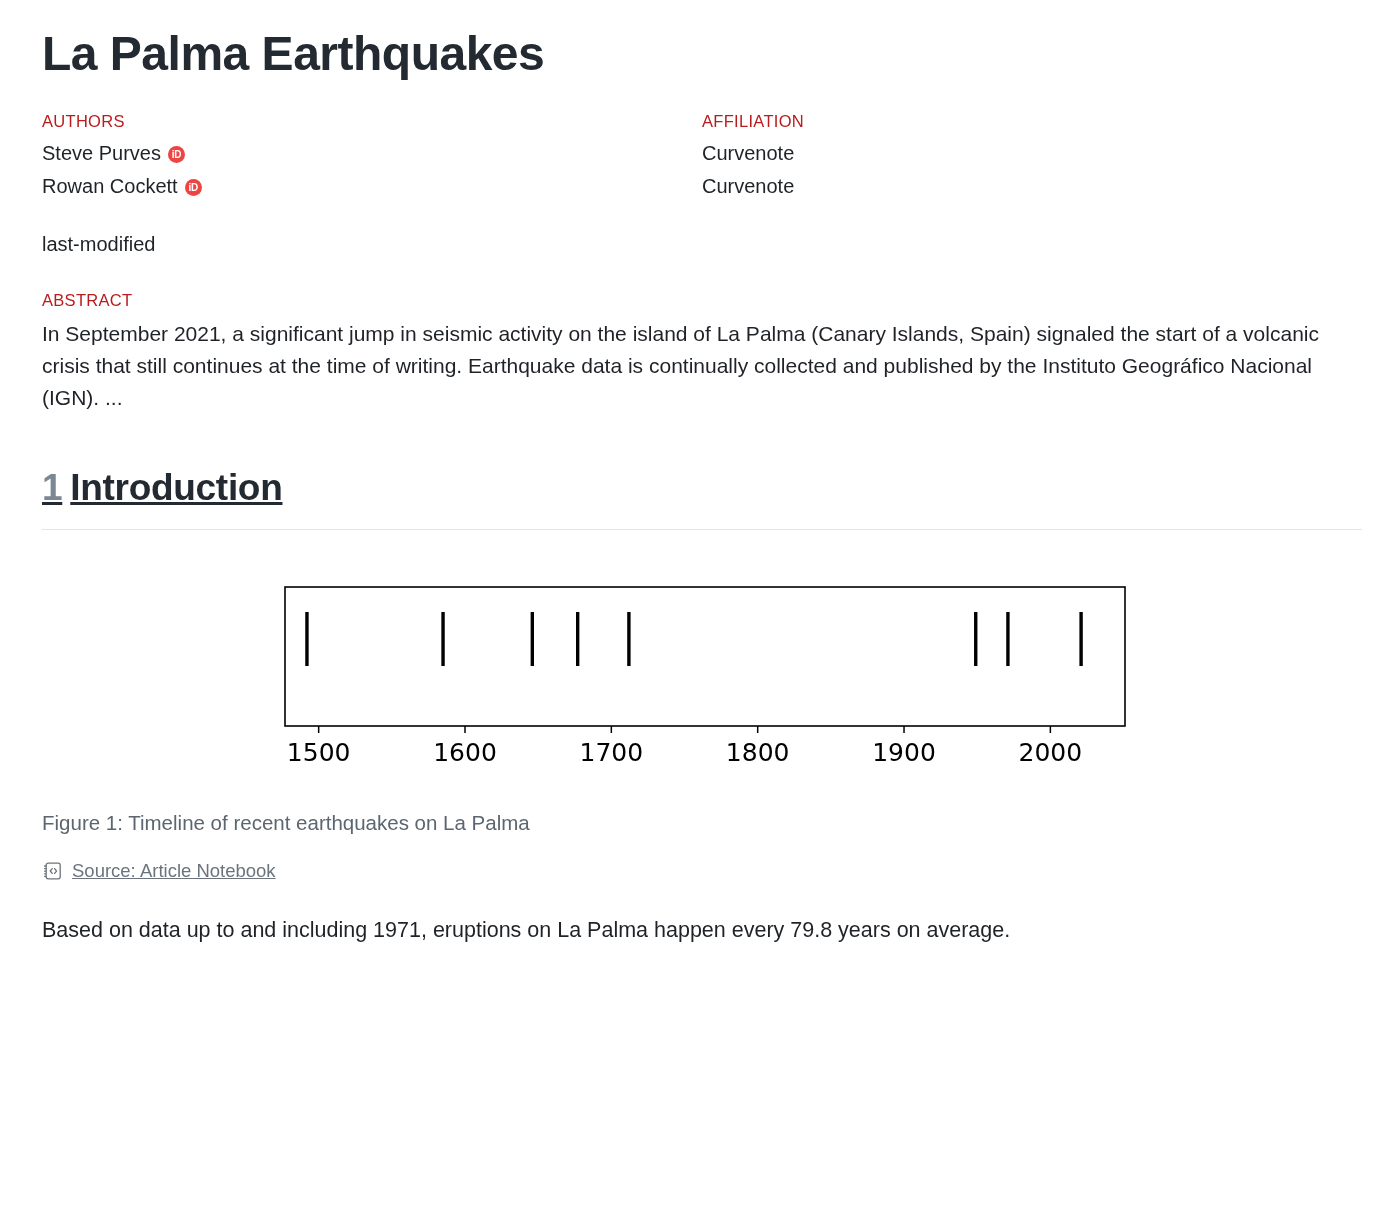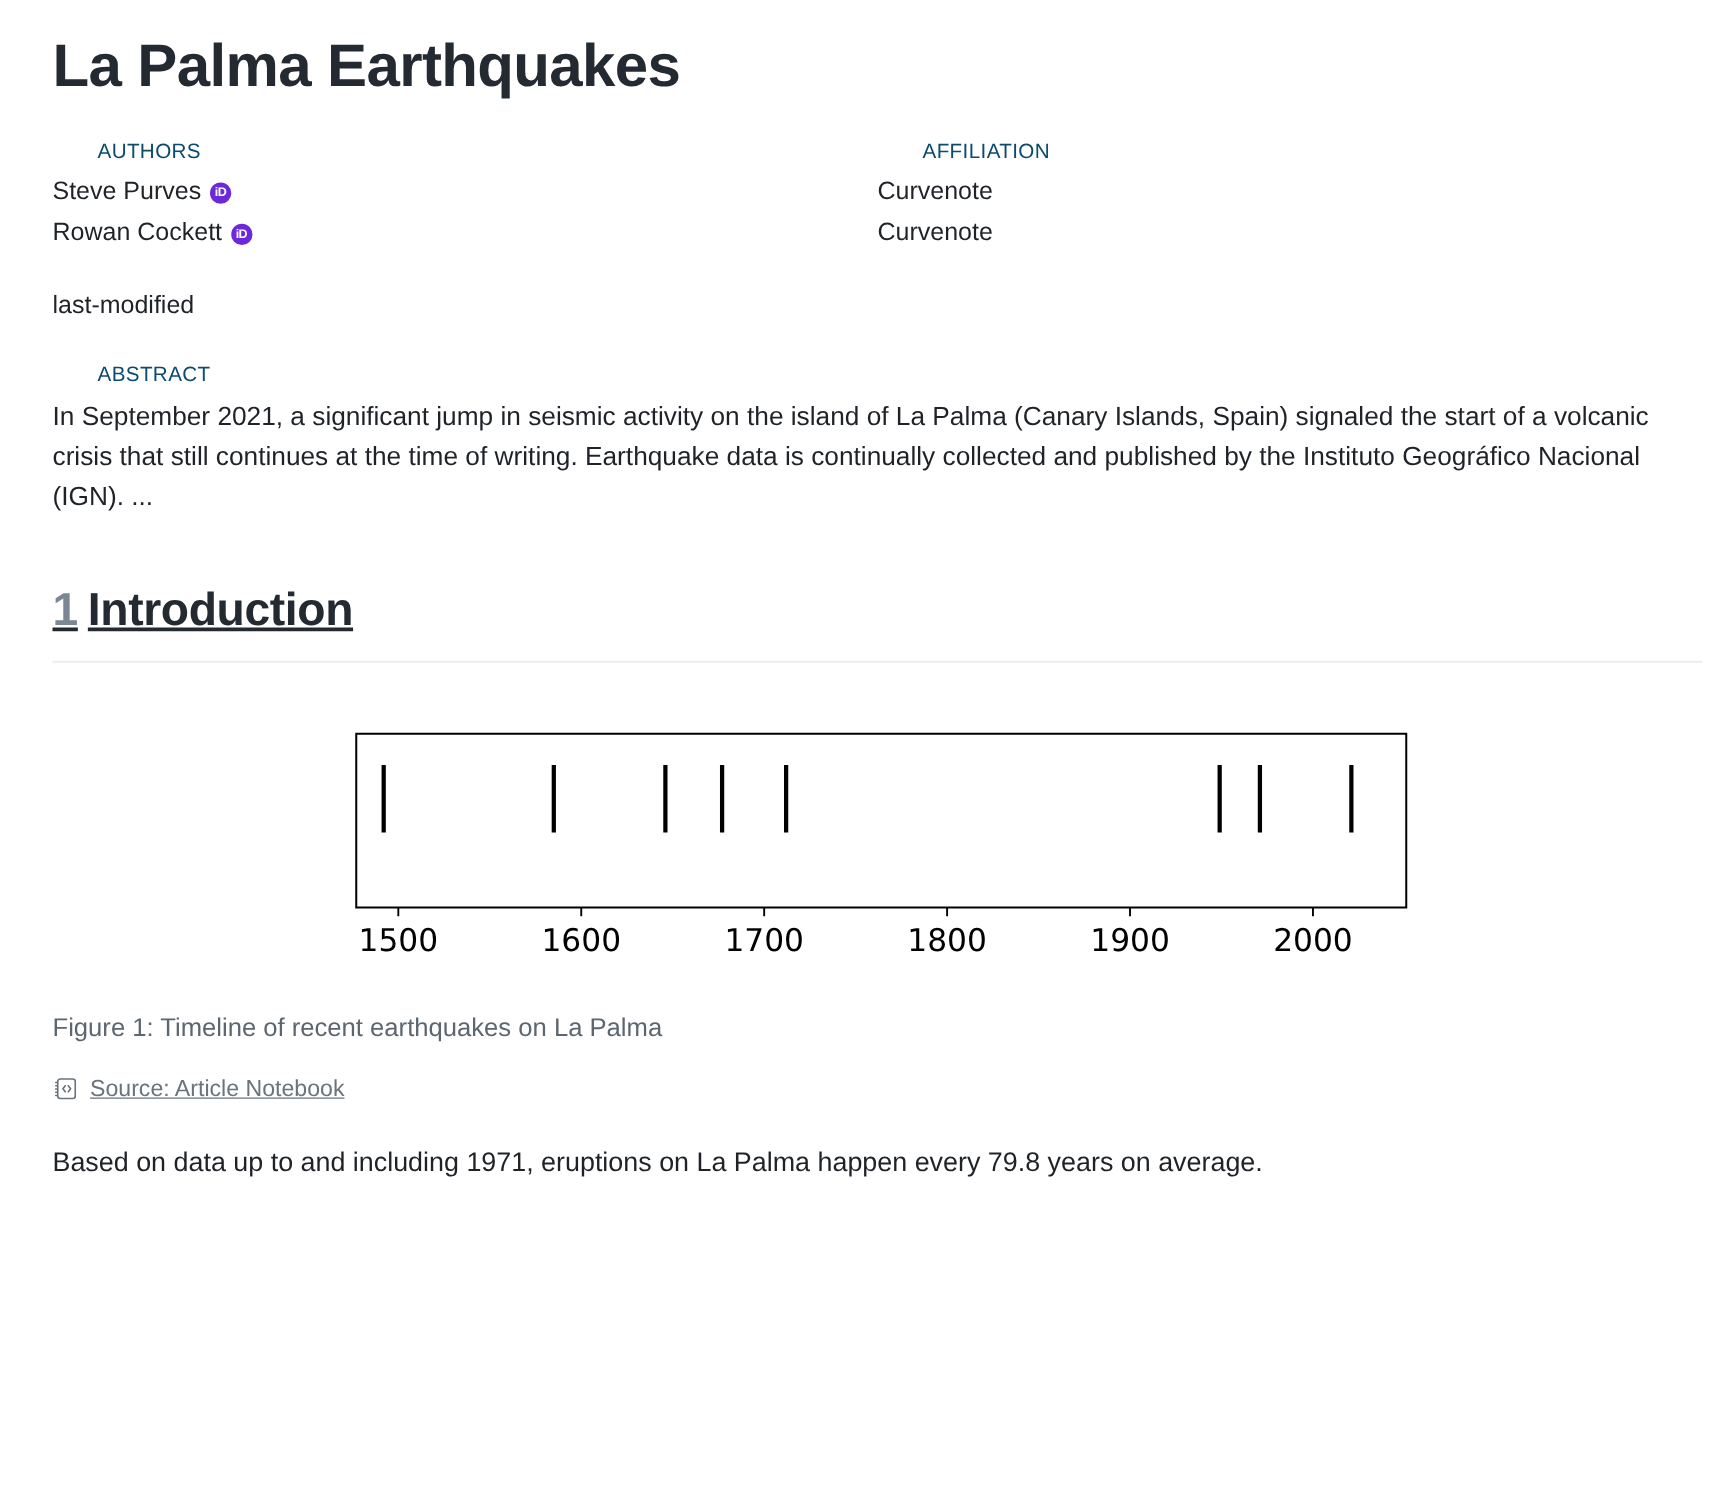--- a/index.html
+++ b/index.html
@@ -36,25 +36,24 @@
   
   .frontmatter {
     margin-top: 26px;
     display: grid;
     grid-template-columns: 660px 1fr;
     column-gap: 0;
   }
   .fm-label {
     font-size: 16.5px;
     letter-spacing: 0.3px;
-    color: #0c4a6e;
+    color: #b91c1c;
     line-height: 1.55;
     margin-bottom: 4px;
     text-transform: uppercase;
-    margin-left: 36px;
   }
   .fm-value {
     font-size: 20px;
     line-height: 1.55;
     color: #1f2328;
     display: flex;
     align-items: center;
     gap: 7px;
     margin-bottom: 2px;
     min-height: 30px;
@@ -62,21 +61,21 @@
   .fm-block { }
 
   
   .orcid {
     display: inline-flex;
     align-items: center;
     justify-content: center;
     width: 17px;
     height: 17px;
     border-radius: 50%;
-    background: #6d28d9;
+    background: #ef4444;
     color: #ffffff;
     font-size: 10px;
     font-weight: 700;
     letter-spacing: -0.4px;
     line-height: 1;
     flex: none;
     position: relative;
     top: 1px;
   }
 

